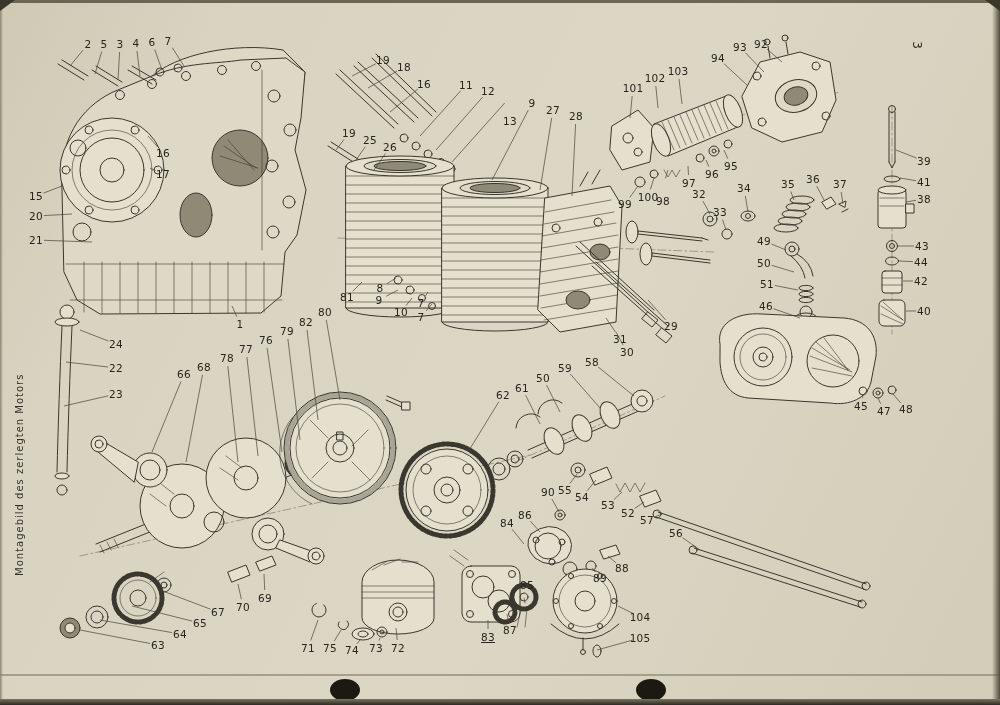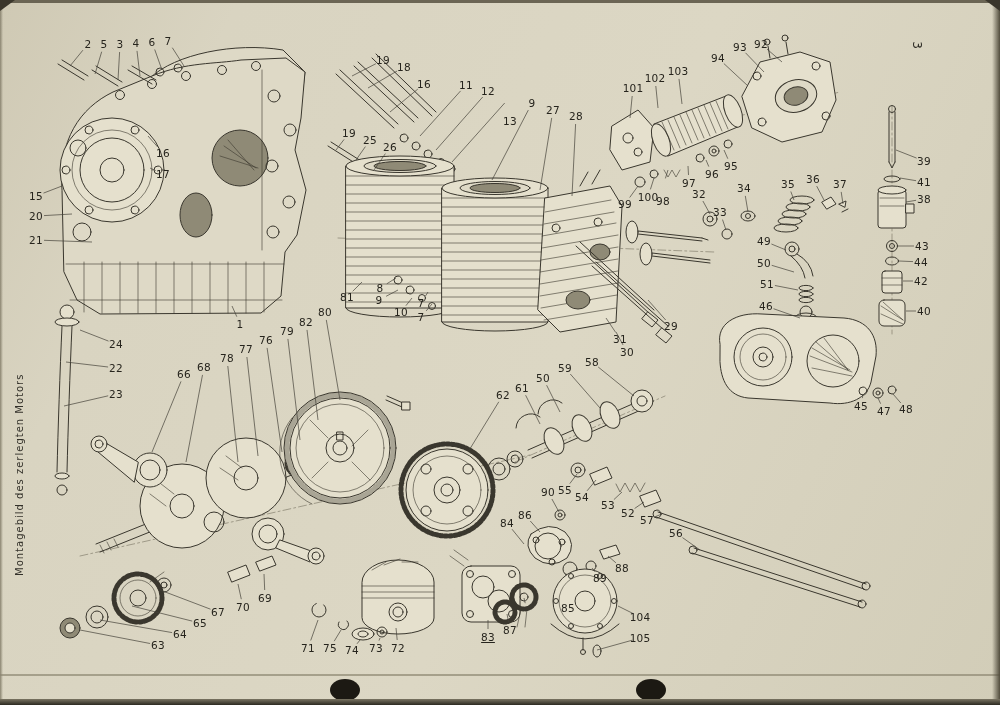--- a/index.html
+++ b/index.html
@@ -580,21 +580,21 @@
       <span class="part-label" style="left: 503px; top: 395px;">62</span>
       <span class="part-label" style="left: 565px; top: 490px;">55</span>
       <span class="part-label" style="left: 582px; top: 497px;">54</span>
       <span class="part-label" style="left: 608px; top: 505px;">53</span>
       <span class="part-label" style="left: 628px; top: 513px;">52</span>
       <span class="part-label" style="left: 647px; top: 520px;">57</span>
       <span class="part-label" style="left: 676px; top: 533px;">56</span>
       <span class="part-label" style="left: 548px; top: 492px;">90</span>
       <span class="part-label" style="left: 525px; top: 515px;">86</span>
       <span class="part-label" style="left: 507px; top: 523px;">84</span>
-      <span class="part-label" style="left: 527px; top: 608px; margin-left: 41px;">85</span>
+      <span class="part-label" style="left: 527px; top: 585px;">85</span>
       <span class="part-label" style="left: 510px; top: 630px;">87</span>
       <span class="part-label" style="left: 600px; top: 578px;">89</span>
       <span class="part-label" style="left: 622px; top: 568px;">88</span>
       <span class="part-label" style="left: 488px; top: 637px; text-decoration: underline;">83</span>
       <span class="part-label" style="left: 158px; top: 645px;">63</span>
       <span class="part-label" style="left: 180px; top: 634px;">64</span>
       <span class="part-label" style="left: 200px; top: 623px;">65</span>
       <span class="part-label" style="left: 218px; top: 612px;">67</span>
       <span class="part-label" style="left: 243px; top: 607px;">70</span>
       <span class="part-label" style="left: 265px; top: 598px;">69</span>

